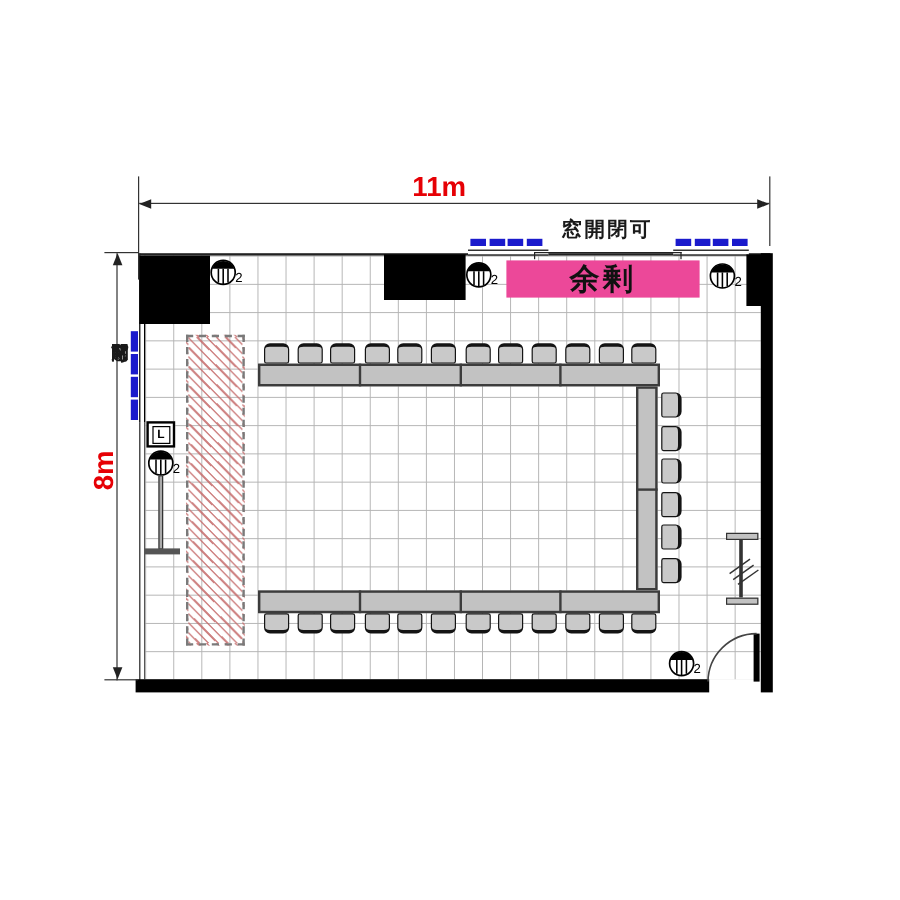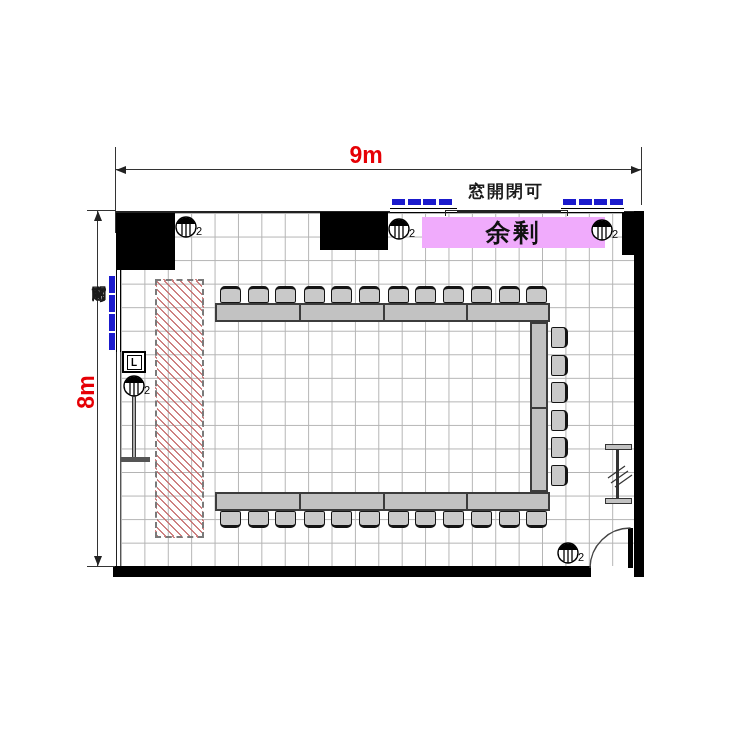--- a/index.html
+++ b/index.html
@@ -75,21 +75,21 @@
       <div class="dash" style="left: 109px; top: 276px; width: 6px; height: 17px; background: rgb(26, 26, 204);"></div>
       <div class="dash" style="left: 109px; top: 295px; width: 6px; height: 17px; background: rgb(26, 26, 204);"></div>
       <div class="dash" style="left: 109px; top: 314px; width: 6px; height: 17px; background: rgb(26, 26, 204);"></div>
       <div class="dash" style="left: 109px; top: 333px; width: 6px; height: 17px; background: rgb(26, 26, 204);"></div>
     </div>
 
   <div class="abs wall" style="left:116px;top:213px;width:59px;height:57px;"></div>
   <div class="abs wall" style="left:320px;top:212px;width:68px;height:38px;"></div>
   <div class="abs wall" style="left:622px;top:212px;width:20px;height:43px;"></div>
 
-  <div class="abs surplus" style="left:422px;top:217px;width:183px;height:31px;background:#f0abfc;">
+  <div class="abs surplus" style="left:422px;top:217px;width:161px;height:31px;background:#ec4899;">
     <span>余剰</span>
   </div>
 
   <div class="abs table" style="left:215px;top:303px;width:335px;height:19px;"></div>
   <div class="abs table" style="left:215px;top:492px;width:335px;height:19px;"></div>
   <div class="abs table" style="left:530px;top:322px;width:18px;height:170px;"></div>
   <div id="tdiv-layer">
       <div class="abs tdiv" style="left: 298.75px; top: 303px; width: 2px; height: 19px;"></div>
       <div class="abs tdiv" style="left: 298.75px; top: 492px; width: 2px; height: 19px;"></div>
       <div class="abs tdiv" style="left: 382.5px; top: 303px; width: 2px; height: 19px;"></div>
@@ -194,21 +194,21 @@
   <div class="abs wall" style="left:628px;top:528px;width:5px;height:40px;"></div>
   <svg style="left:588px;top:526px;" width="46" height="44" viewBox="0 0 46 44">
     <path d="M 2 42 A 40.5 40.5 0 0 1 42.5 2" fill="none" stroke="#444" stroke-width="1.3"></path>
   </svg>
 
   <div class="abs dimline" style="left:115px;top:147px;width:1px;height:86px;"></div>
   <div class="abs dimline" style="left:641px;top:147px;width:1px;height:58px;"></div>
   <div class="abs dimline" style="left:116px;top:169px;width:525px;height:1px;"></div>
   <div class="arrow" style="left:116px;top:165.5px;border-top:4px solid transparent;border-bottom:4px solid transparent;border-right:10px solid #222;"></div>
   <div class="arrow" style="left:631px;top:165.5px;border-top:4px solid transparent;border-bottom:4px solid transparent;border-left:10px solid #222;"></div>
-  <div class="abs red" style="left:336px;top:142px;width:60px;text-align:center;">9m</div>
+  <div class="abs red" style="left:336px;top:142px;width:60px;text-align:center;">11m</div>
 
   <div class="abs dimline" style="left:87px;top:210px;width:28px;height:1px;"></div>
   <div class="abs dimline" style="left:87px;top:566px;width:28px;height:1px;"></div>
   <div class="abs dimline" style="left:97px;top:211px;width:1px;height:356px;"></div>
   <div class="arrow" style="left:93.5px;top:211px;border-left:4px solid transparent;border-right:4px solid transparent;border-bottom:10px solid #222;"></div>
   <div class="arrow" style="left:93.5px;top:556px;border-left:4px solid transparent;border-right:4px solid transparent;border-top:10px solid #222;"></div>
   <div class="abs red" style="left:64px;top:379px;width:44px;height:26px;text-align:center;transform:rotate(-90deg);">8m</div>
 
   <div class="abs jp" style="left:468px;top:180px;width:90px;font-size:17px;letter-spacing:2px;">窓開閉可</div>
   <div class="abs jp vtext" style="left:89px;top:274px;height:70px;font-size:14.5px;">窓開閉可</div>

